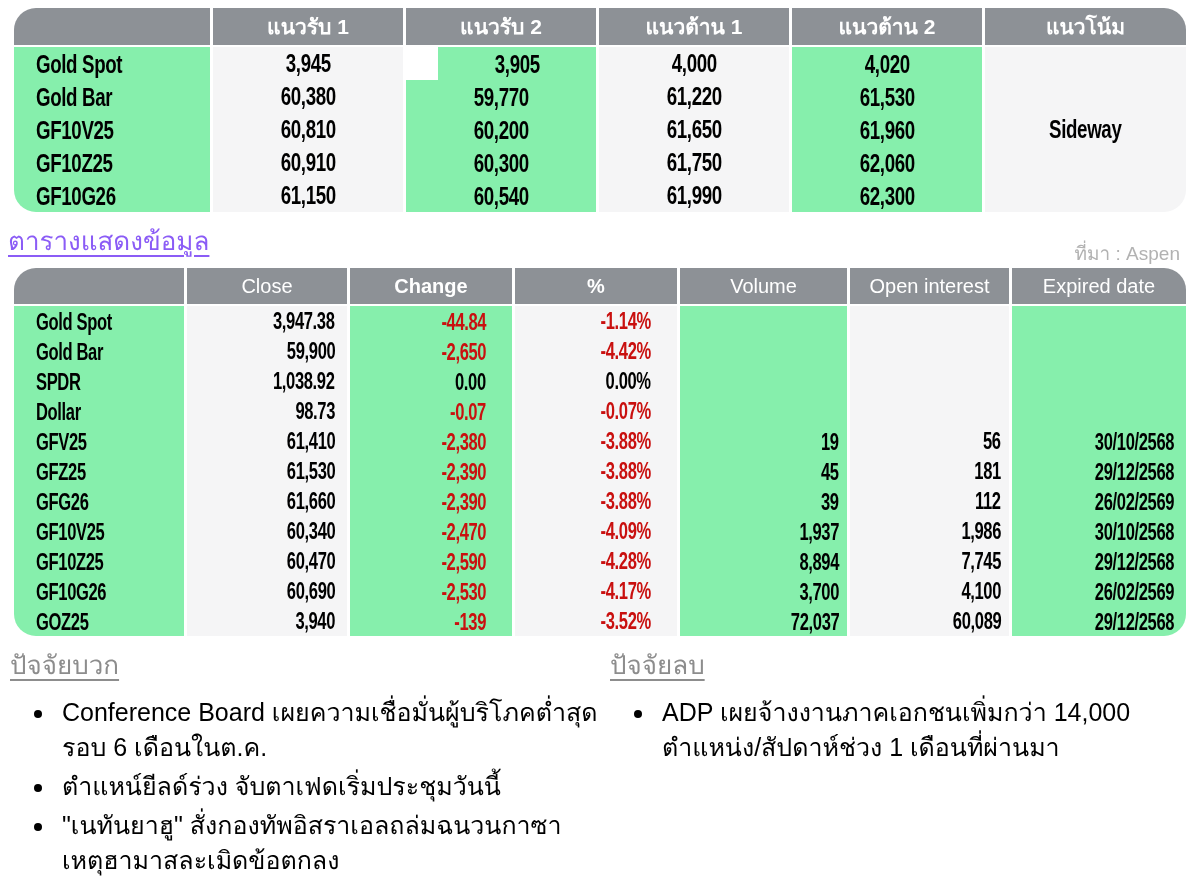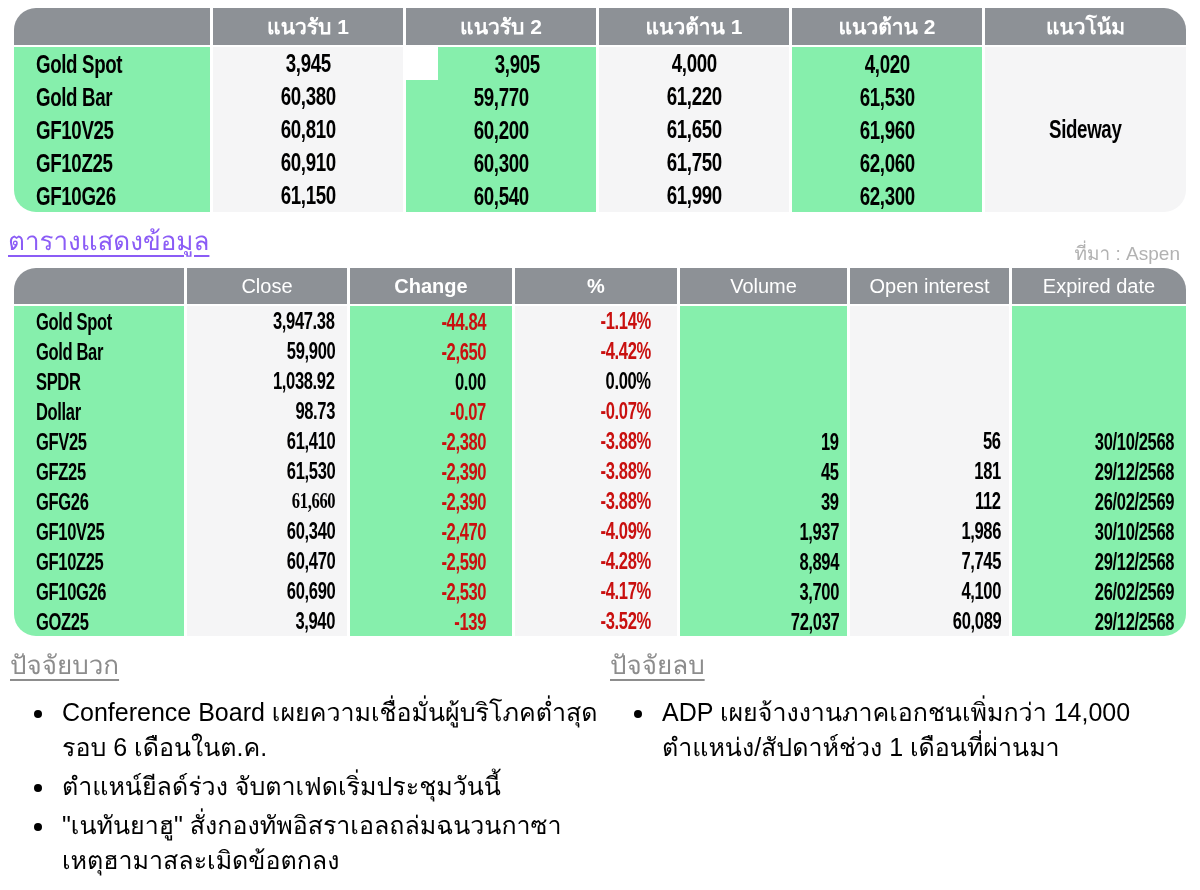--- a/index.html
+++ b/index.html
@@ -282,21 +282,21 @@
       </div>
       <div class="cell band-b num pad8" style="grid-area: 6 / 6;">
         <span class="cond">181</span>
       </div>
       <div class="cell band-a num pad10" style="grid-area: 6 / 7;">
         <span class="cond">29/12/2568</span>
       </div>
       <div class="cell band-a lbl" style="grid-area: 7 / 1;">
         <span class="cond">GFG26</span>
       </div>
-      <div class="cell band-b num pad10" style="grid-area: 7 / 2; font-family: Liberation Serif, serif;">
+      <div class="cell band-b num pad10" style="grid-area: 7 / 2;">
         <span class="cond">61,660</span>
       </div>
       <div class="cell band-a num pad24" style="grid-area: 7 / 3;">
         <span class="cond neg">-2,390</span>
       </div>
       <div class="cell band-b num pad24" style="grid-area: 7 / 4;">
         <span class="cond neg">-3.88%</span>
       </div>
       <div class="cell band-a num pad8" style="grid-area: 7 / 5;">
         <span class="cond">39</span>

